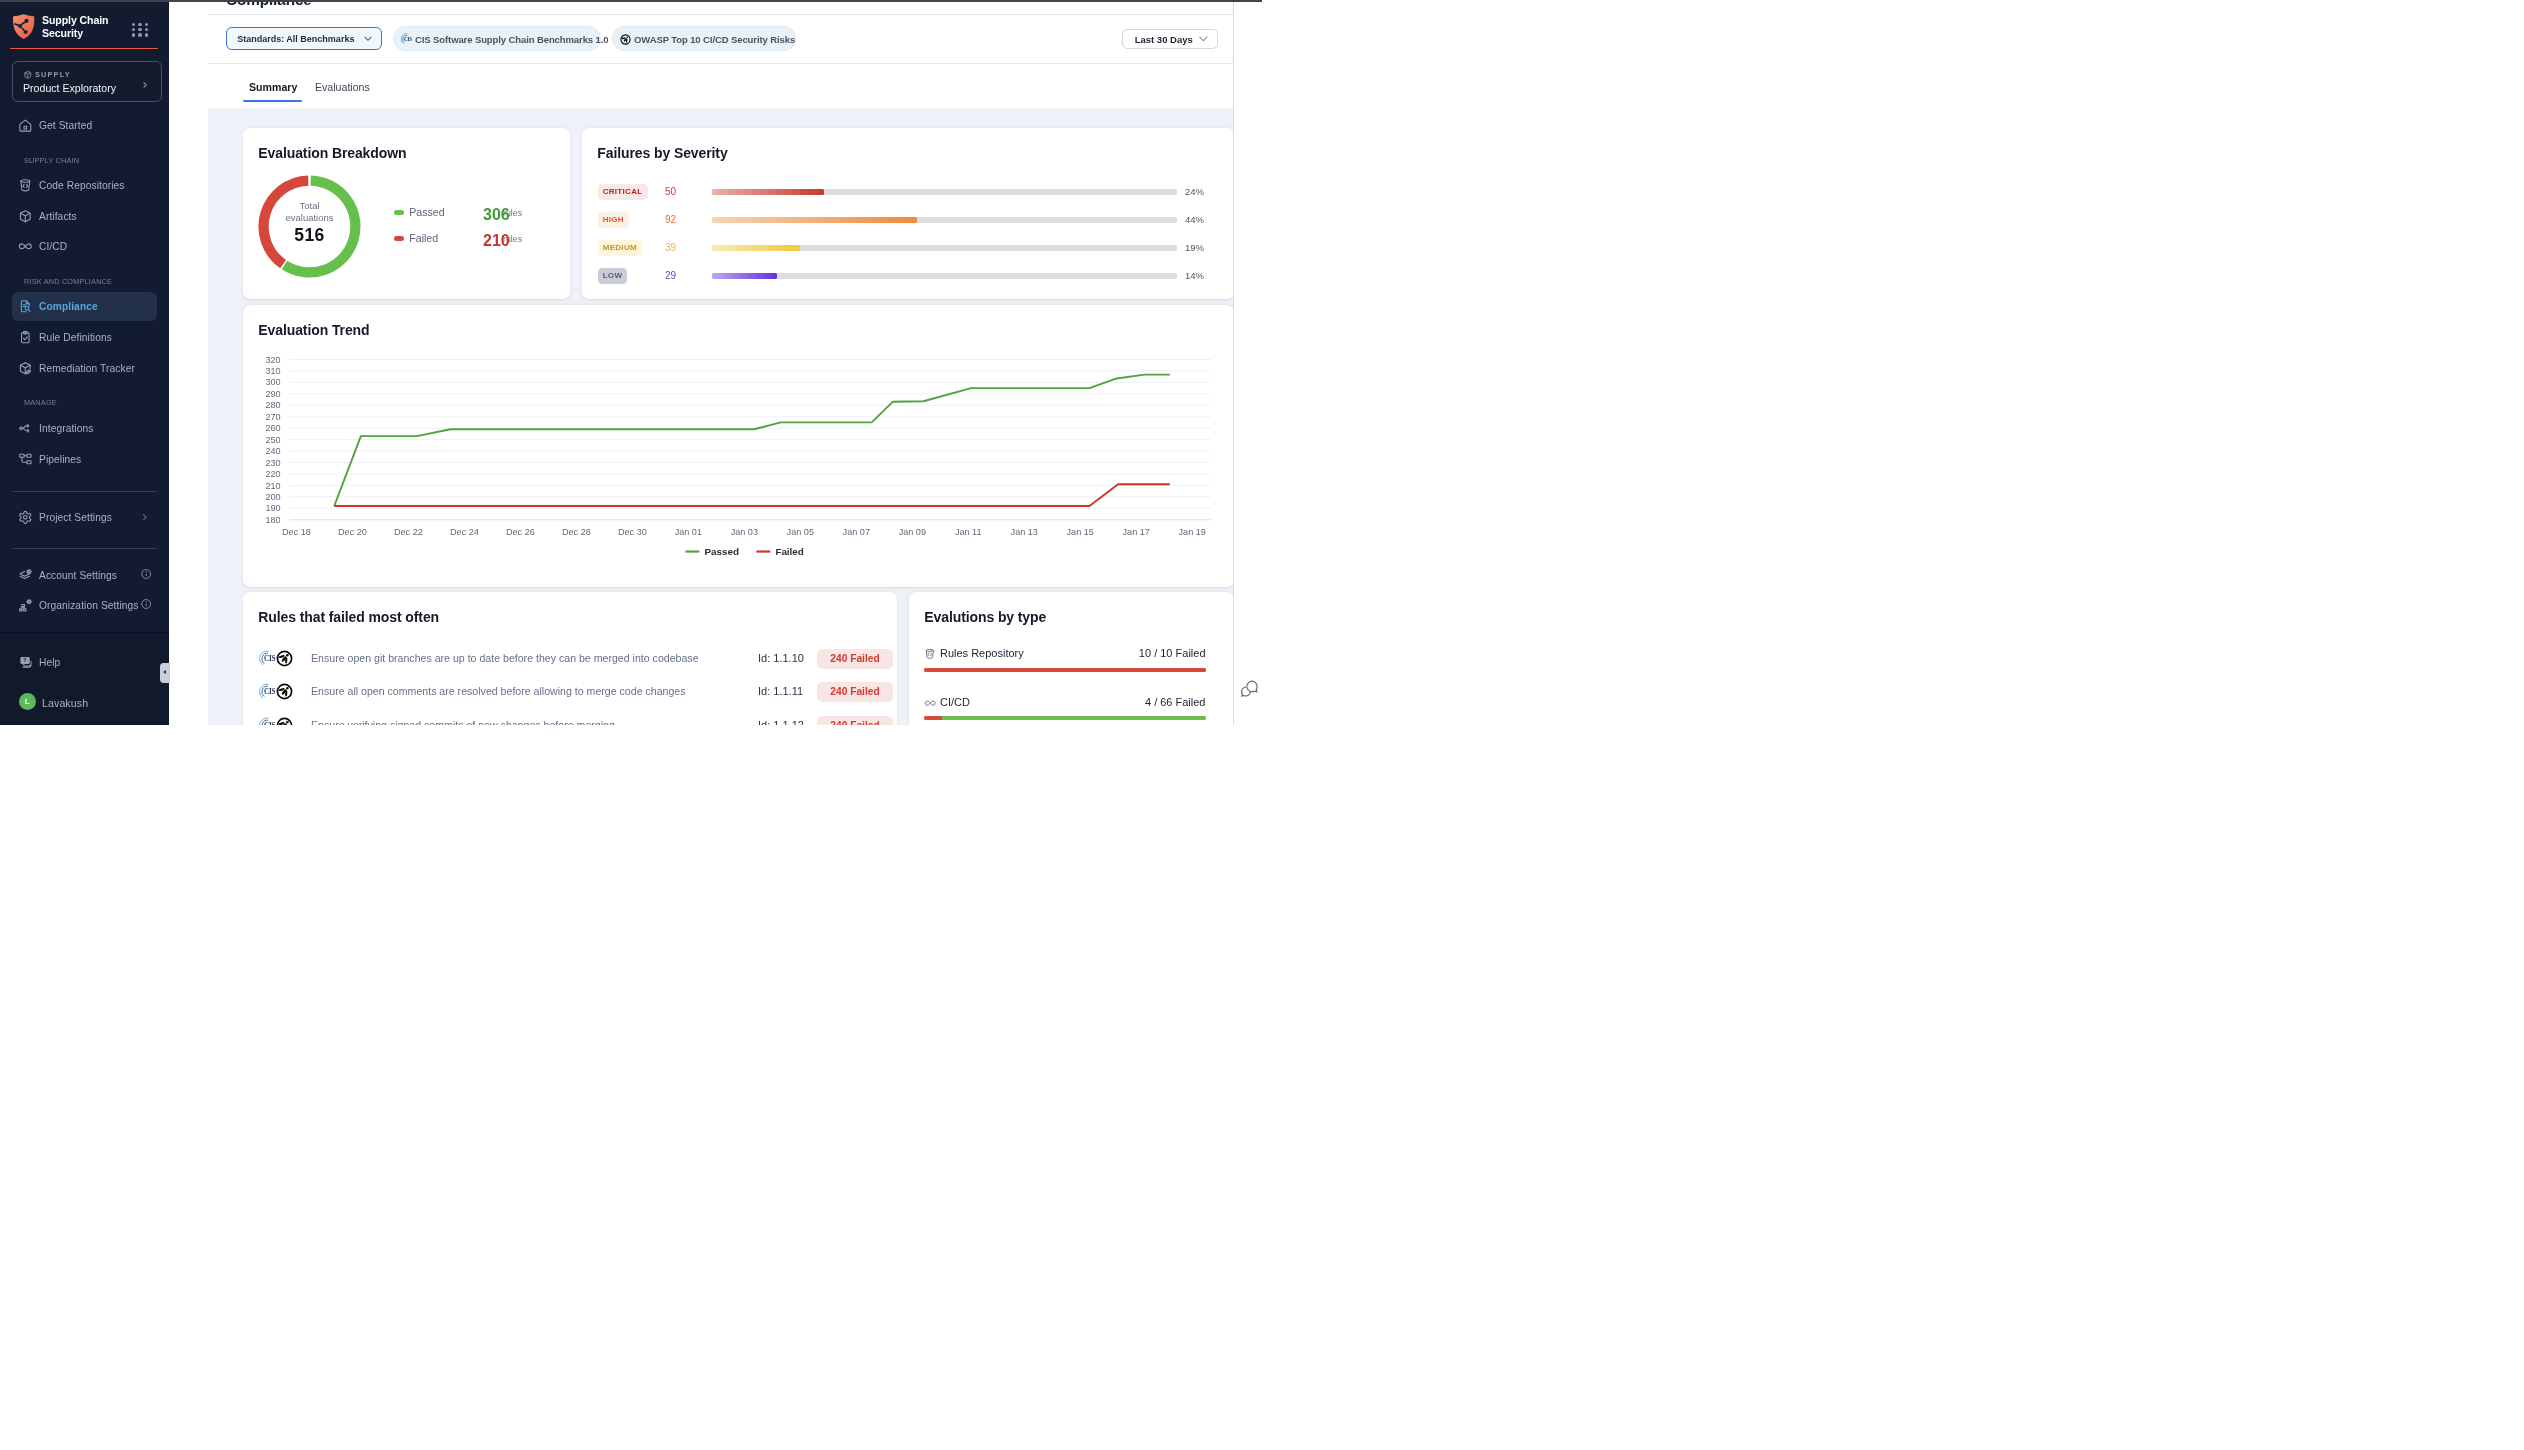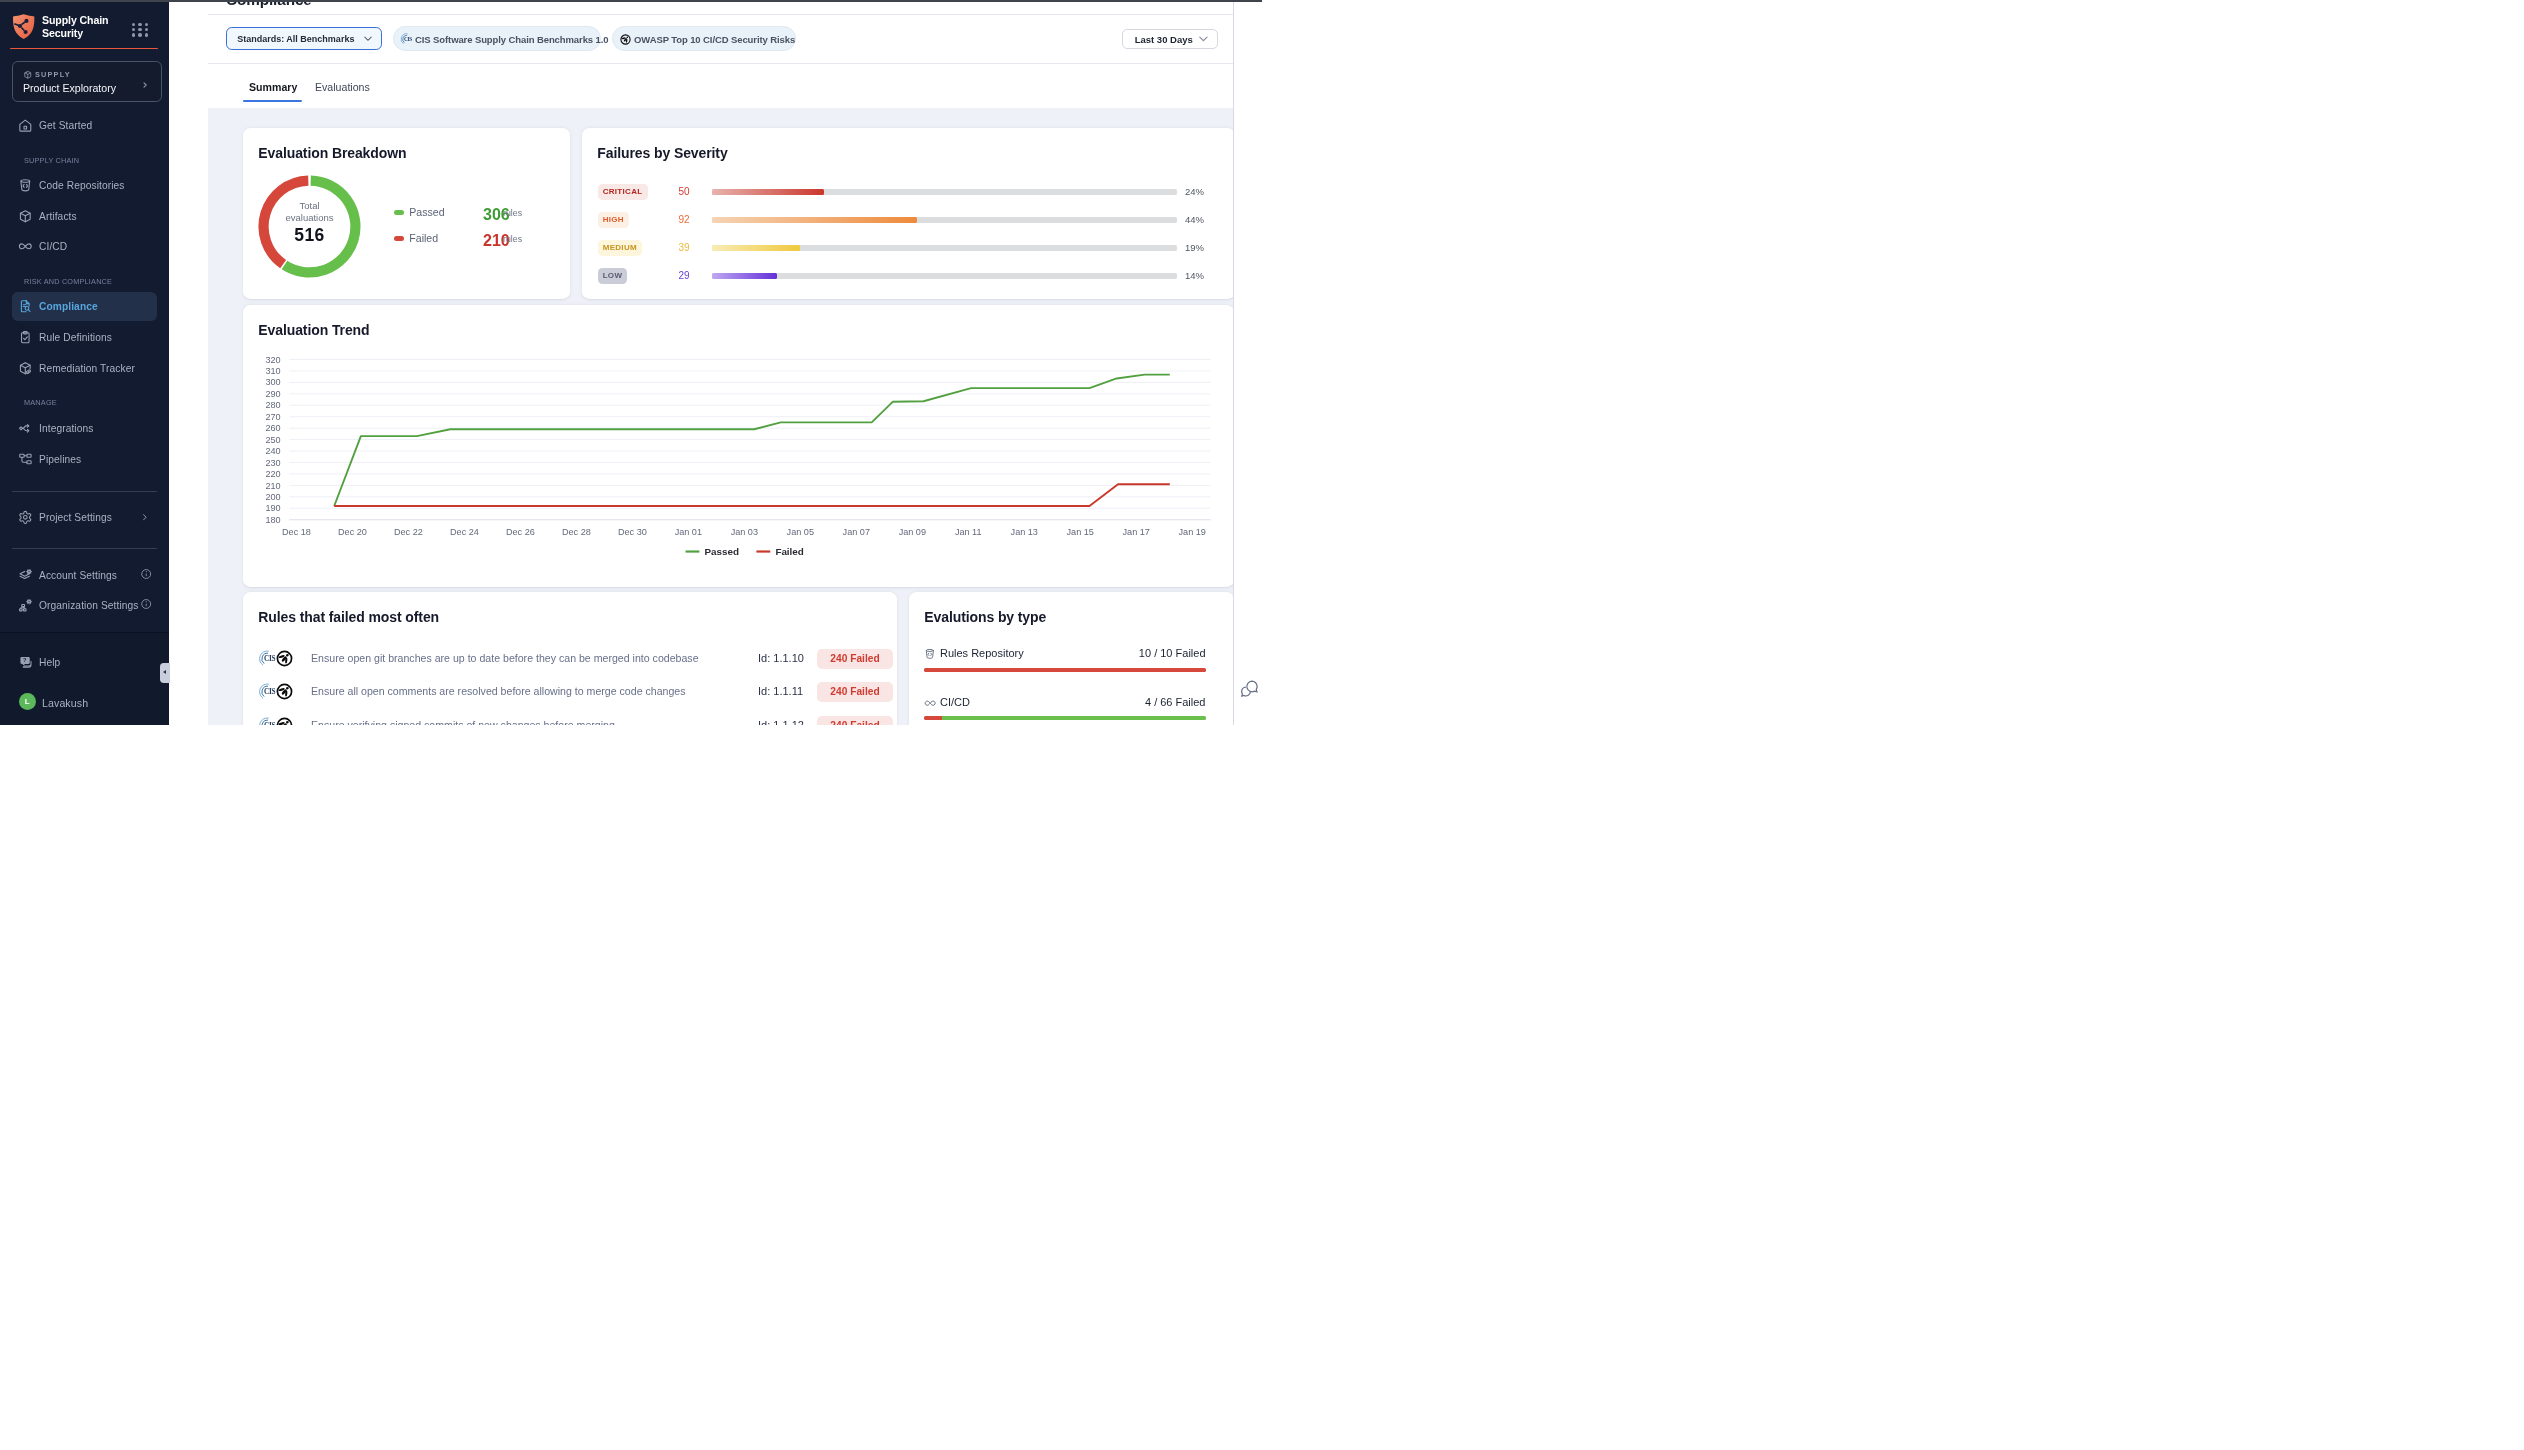--- a/index.html
+++ b/index.html
@@ -57,21 +57,21 @@
 .donut-center .t1 { font-size:9.5px; color:#6b7280; line-height:12px; }
 .donut-center .t2 { font-size:17.5px; font-weight:bold; color:#10131c; margin-top:0.7px; letter-spacing:0.4px; }
 .leg-row { position:absolute; left:151px; }
 .leg-mark { position:absolute; left:0; top:3.7px; width:10px; height:5.8px; border-radius:2.9px; }
 .leg-name { position:absolute; left:15.3px; top:0; font-size:10.6px; color:#5a6275; }
 .leg-num { position:absolute; left:89px; top:0.4px; font-size:16px; font-weight:bold; }
 .leg-rules { position:absolute; left:109px; top:1.5px; font-size:8.8px; color:#6d7488; }
 
 .sev-row { position:absolute; left:0; width:653px; height:16px; }
 .sev-badge { position:absolute; left:15.6px; top:0; height:15.7px; border-radius:4.4px; font-size:8px; font-weight:bold; letter-spacing:0.3px; padding:0 5.1px; line-height:15.7px; }
-.sev-num { position:absolute; left:83px; top:0; width:38px; text-align:center; font-size:10px; line-height:15.7px; }
+.sev-num { position:absolute; left:83px; top:0; width:38px; text-align:left; font-size:10px; line-height:15.7px; }
 .sev-track { position:absolute; left:130px; top:5.1px; width:465px; height:5.8px; background:#dcdddf; border-radius:1.5px; }
 .sev-fill { position:absolute; left:0; top:0; height:5.8px; border-radius:1.5px; }
 .sev-pct { position:absolute; left:578px; top:0; width:44px; text-align:right; font-size:9.5px; color:#4e5461; line-height:15.7px; }
 
 .rule-row { position:absolute; left:0; width:654px; height:20.5px; }
 .rule-text { position:absolute; left:68px; top:3.7px; font-size:10.6px; color:#67708a; white-space:nowrap; }
 .rule-id { position:absolute; left:515px; top:3.7px; font-size:11px; color:#2b3248; }
 .rule-badge { position:absolute; left:574px; top:0; width:76px; height:20.5px; background:#f9e5e3; border-radius:5.1px; text-align:center; font-size:10.2px; font-weight:bold; color:#d03b31; line-height:20.5px; }
 
 .type-label { position:absolute; left:31px; font-size:11px; color:#1b2233; }

